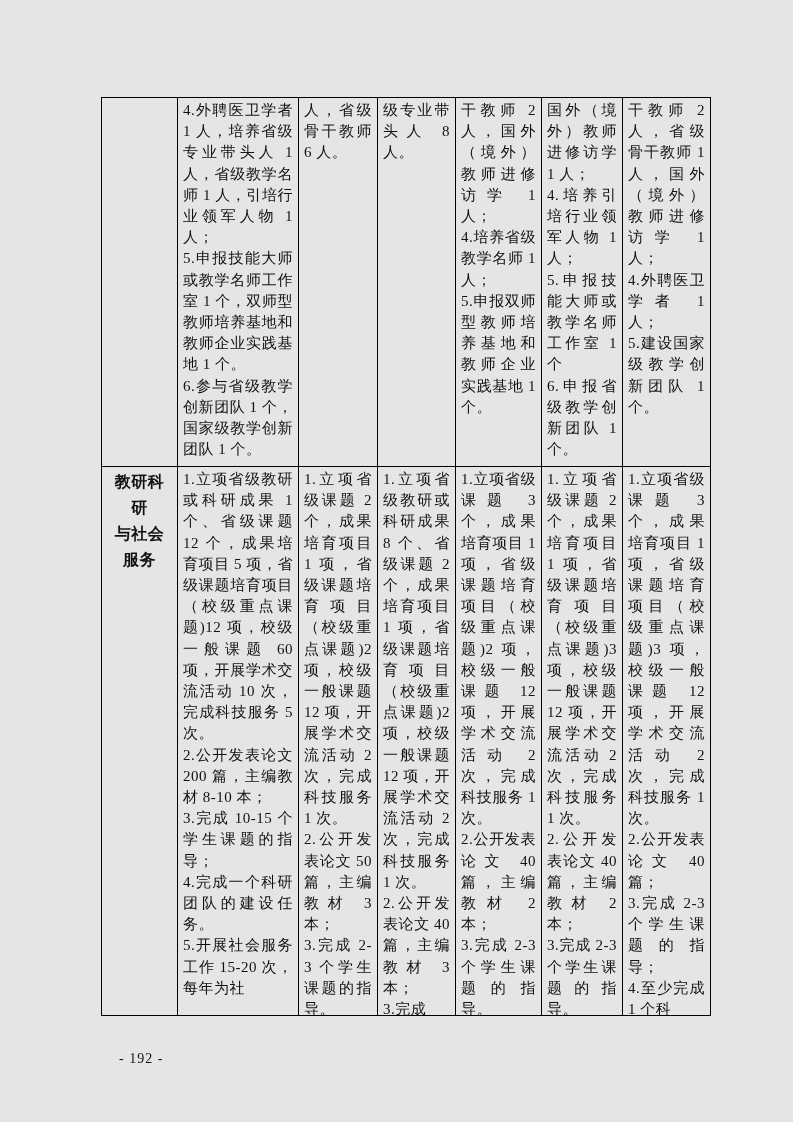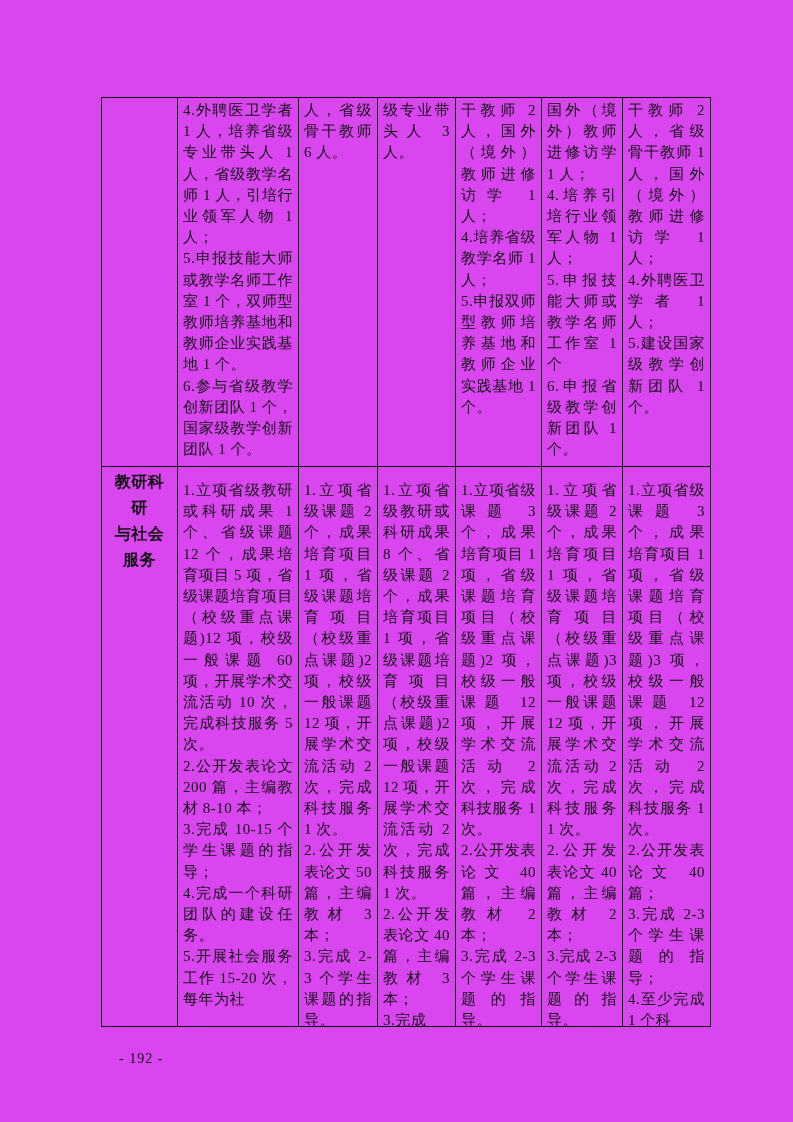--- a/index.html
+++ b/index.html
@@ -4,21 +4,21 @@
 <style>
   html, body {
     margin: 0;
     padding: 0;
     background: #ffffff;
   }
   .page {
     position: relative;
     width: 793px;
     height: 1122px;
-    background: #d946ef;
+    background: #e5e5e5;
     overflow: hidden;
     font-family: "Liberation Serif", "DejaVu Serif", serif;
     color: #111111;
   }
   table.goals-table {
     position: absolute;
     left: 101px;
     top: 97px;
     width: 610px;
     border-collapse: collapse;
@@ -38,21 +38,21 @@
   .cell-text {
     white-space: pre-line;
     font-size: 15px;
     line-height: 21.2px;
     text-align: justify;
     text-justify: inter-character;
     overflow: hidden;
     letter-spacing: 0.5px;
   }
   tr.row-1 .cell-text { height: 366px; }
-  tr.row-2 .cell-text { height: 546px; margin-top: 11px; }
+  tr.row-2 .cell-text { height: 546px; }
   .row-header-text {
     white-space: pre-line;
     font-weight: bold;
     font-size: 16px;
     line-height: 26px;
     text-align: center;
     letter-spacing: 0.5px;
   }
   .page-number {
     position: absolute;
@@ -86,21 +86,21 @@
         </td>
         <td>
           <div class="cell-text">4.外聘医卫学者 1 人，培养省级专业带头人 1 人，省级教学名师 1 人，引培行业领军人物 1 人；
 5.申报技能大师或教学名师工作室 1 个，双师型教师培养基地和教师企业实践基地 1 个。
 6.参与省级教学创新团队 1 个，国家级教学创新团队 1 个。</div>
         </td>
         <td>
           <div class="cell-text">人，省级骨干教师 6 人。</div>
         </td>
         <td>
-          <div class="cell-text">级专业带头人 3 人。</div>
+          <div class="cell-text">级专业带头人 8 人。</div>
         </td>
         <td>
           <div class="cell-text">干教师 2 人，国外（境外）教师进修访学 1 人；
 4.培养省级教学名师 1 人；
 5.申报双师型教师培养基地和教师企业实践基地 1 个。</div>
         </td>
         <td>
           <div class="cell-text">国外（境外）教师进修访学 1 人；
 4.培养引培行业领军人物 1 人；
 5.申报技能大师或教学名师工作室 1 个

